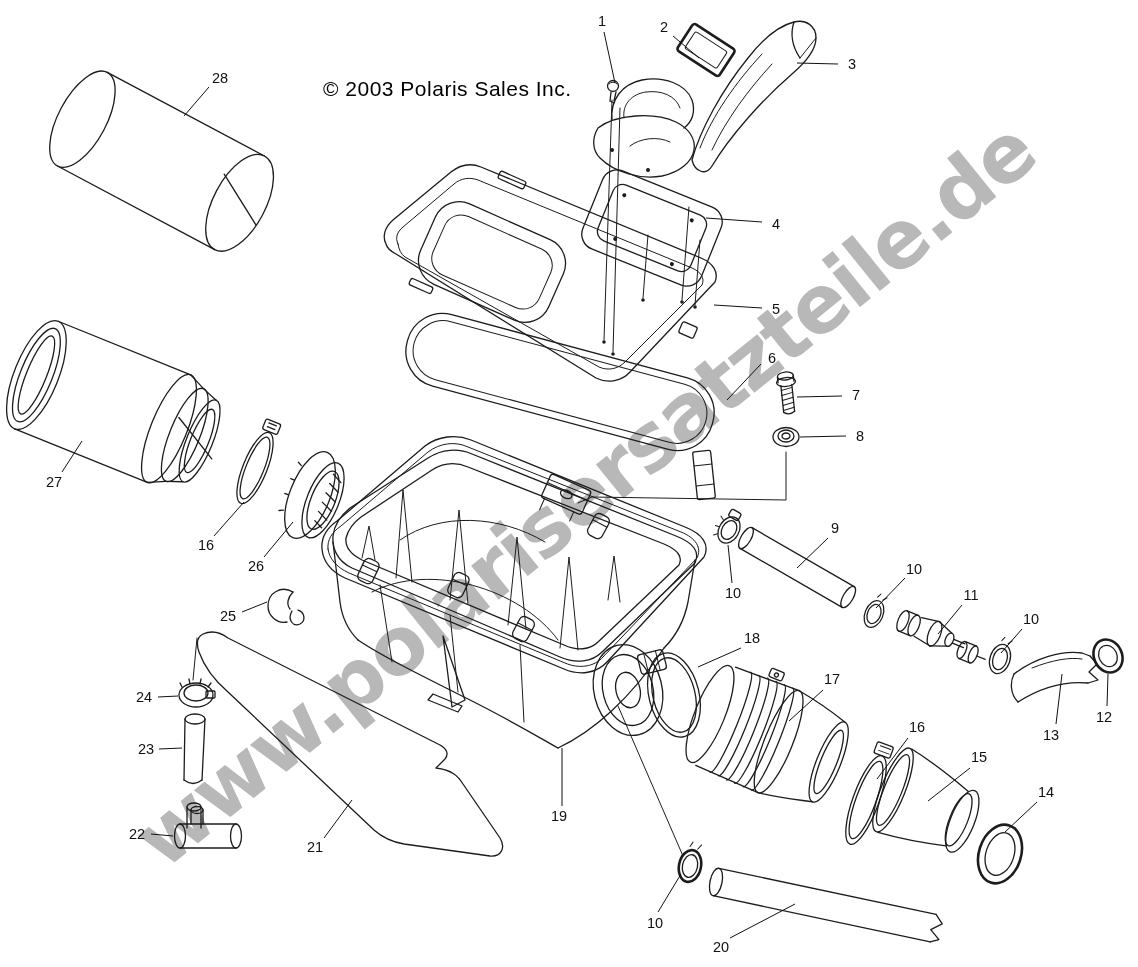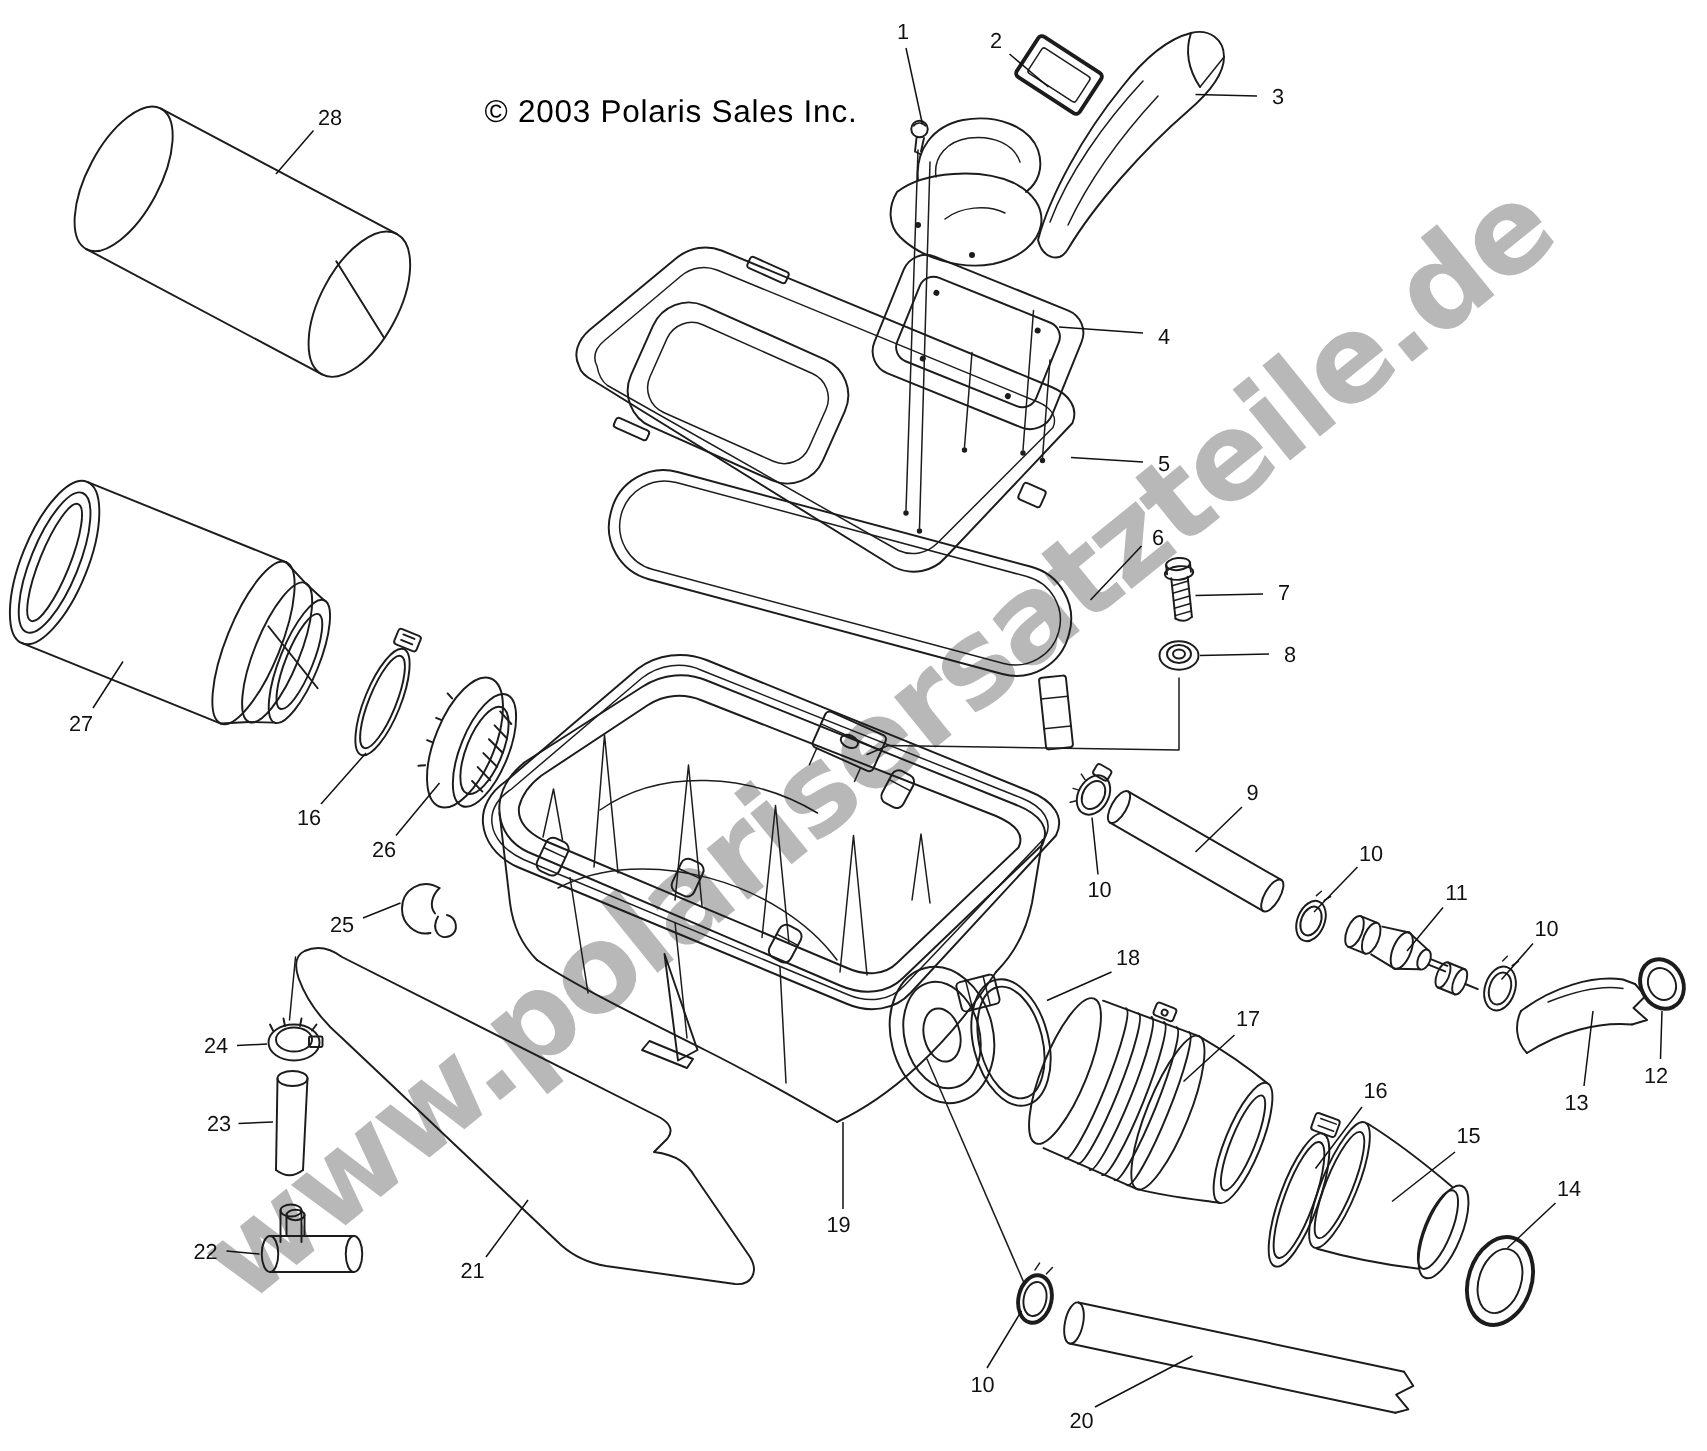--- a/index.html
+++ b/index.html
@@ -13,21 +13,21 @@
     line-height:124px;text-align:center;white-space:nowrap;
     transform:rotate(-39deg);transform-origin:50% 50%;
     font-family:"DejaVu Sans",sans-serif;font-weight:bold;
     font-size:80px;letter-spacing:-2px;color:var(--wm);opacity:.92;
     text-shadow:2px 0 0 #fff,-2px 0 0 #fff,0 2px 0 #fff,0 -2px 0 #fff,
                 2px 2px 0 #fff,-2px -2px 0 #fff,2px -2px 0 #fff,-2px 2px 0 #fff;
     z-index:1;user-select:none;
   }
   svg.art{position:absolute;left:0;top:0;z-index:2;}
   .copyright{
-    position:absolute;left:323px;top:63px;z-index:3;
+    position:absolute;left:323px;top:77px;z-index:3;
     font-family:"Liberation Sans",sans-serif;font-size:21px;color:#000;
     letter-spacing:.5px;white-space:nowrap;
   }
   .ln{fill:none;stroke:var(--line);stroke-width:1.3;stroke-linecap:round;stroke-linejoin:round;}
   .thin{stroke-width:1;}
   .bold{stroke-width:2.6;}
   .dot{fill:var(--line);stroke:none;}
   .leader{fill:none;stroke:var(--label);stroke-width:1;}
   .callout{fill:var(--label);font-family:"Liberation Sans",sans-serif;font-size:14.5px;
            text-anchor:middle;}

